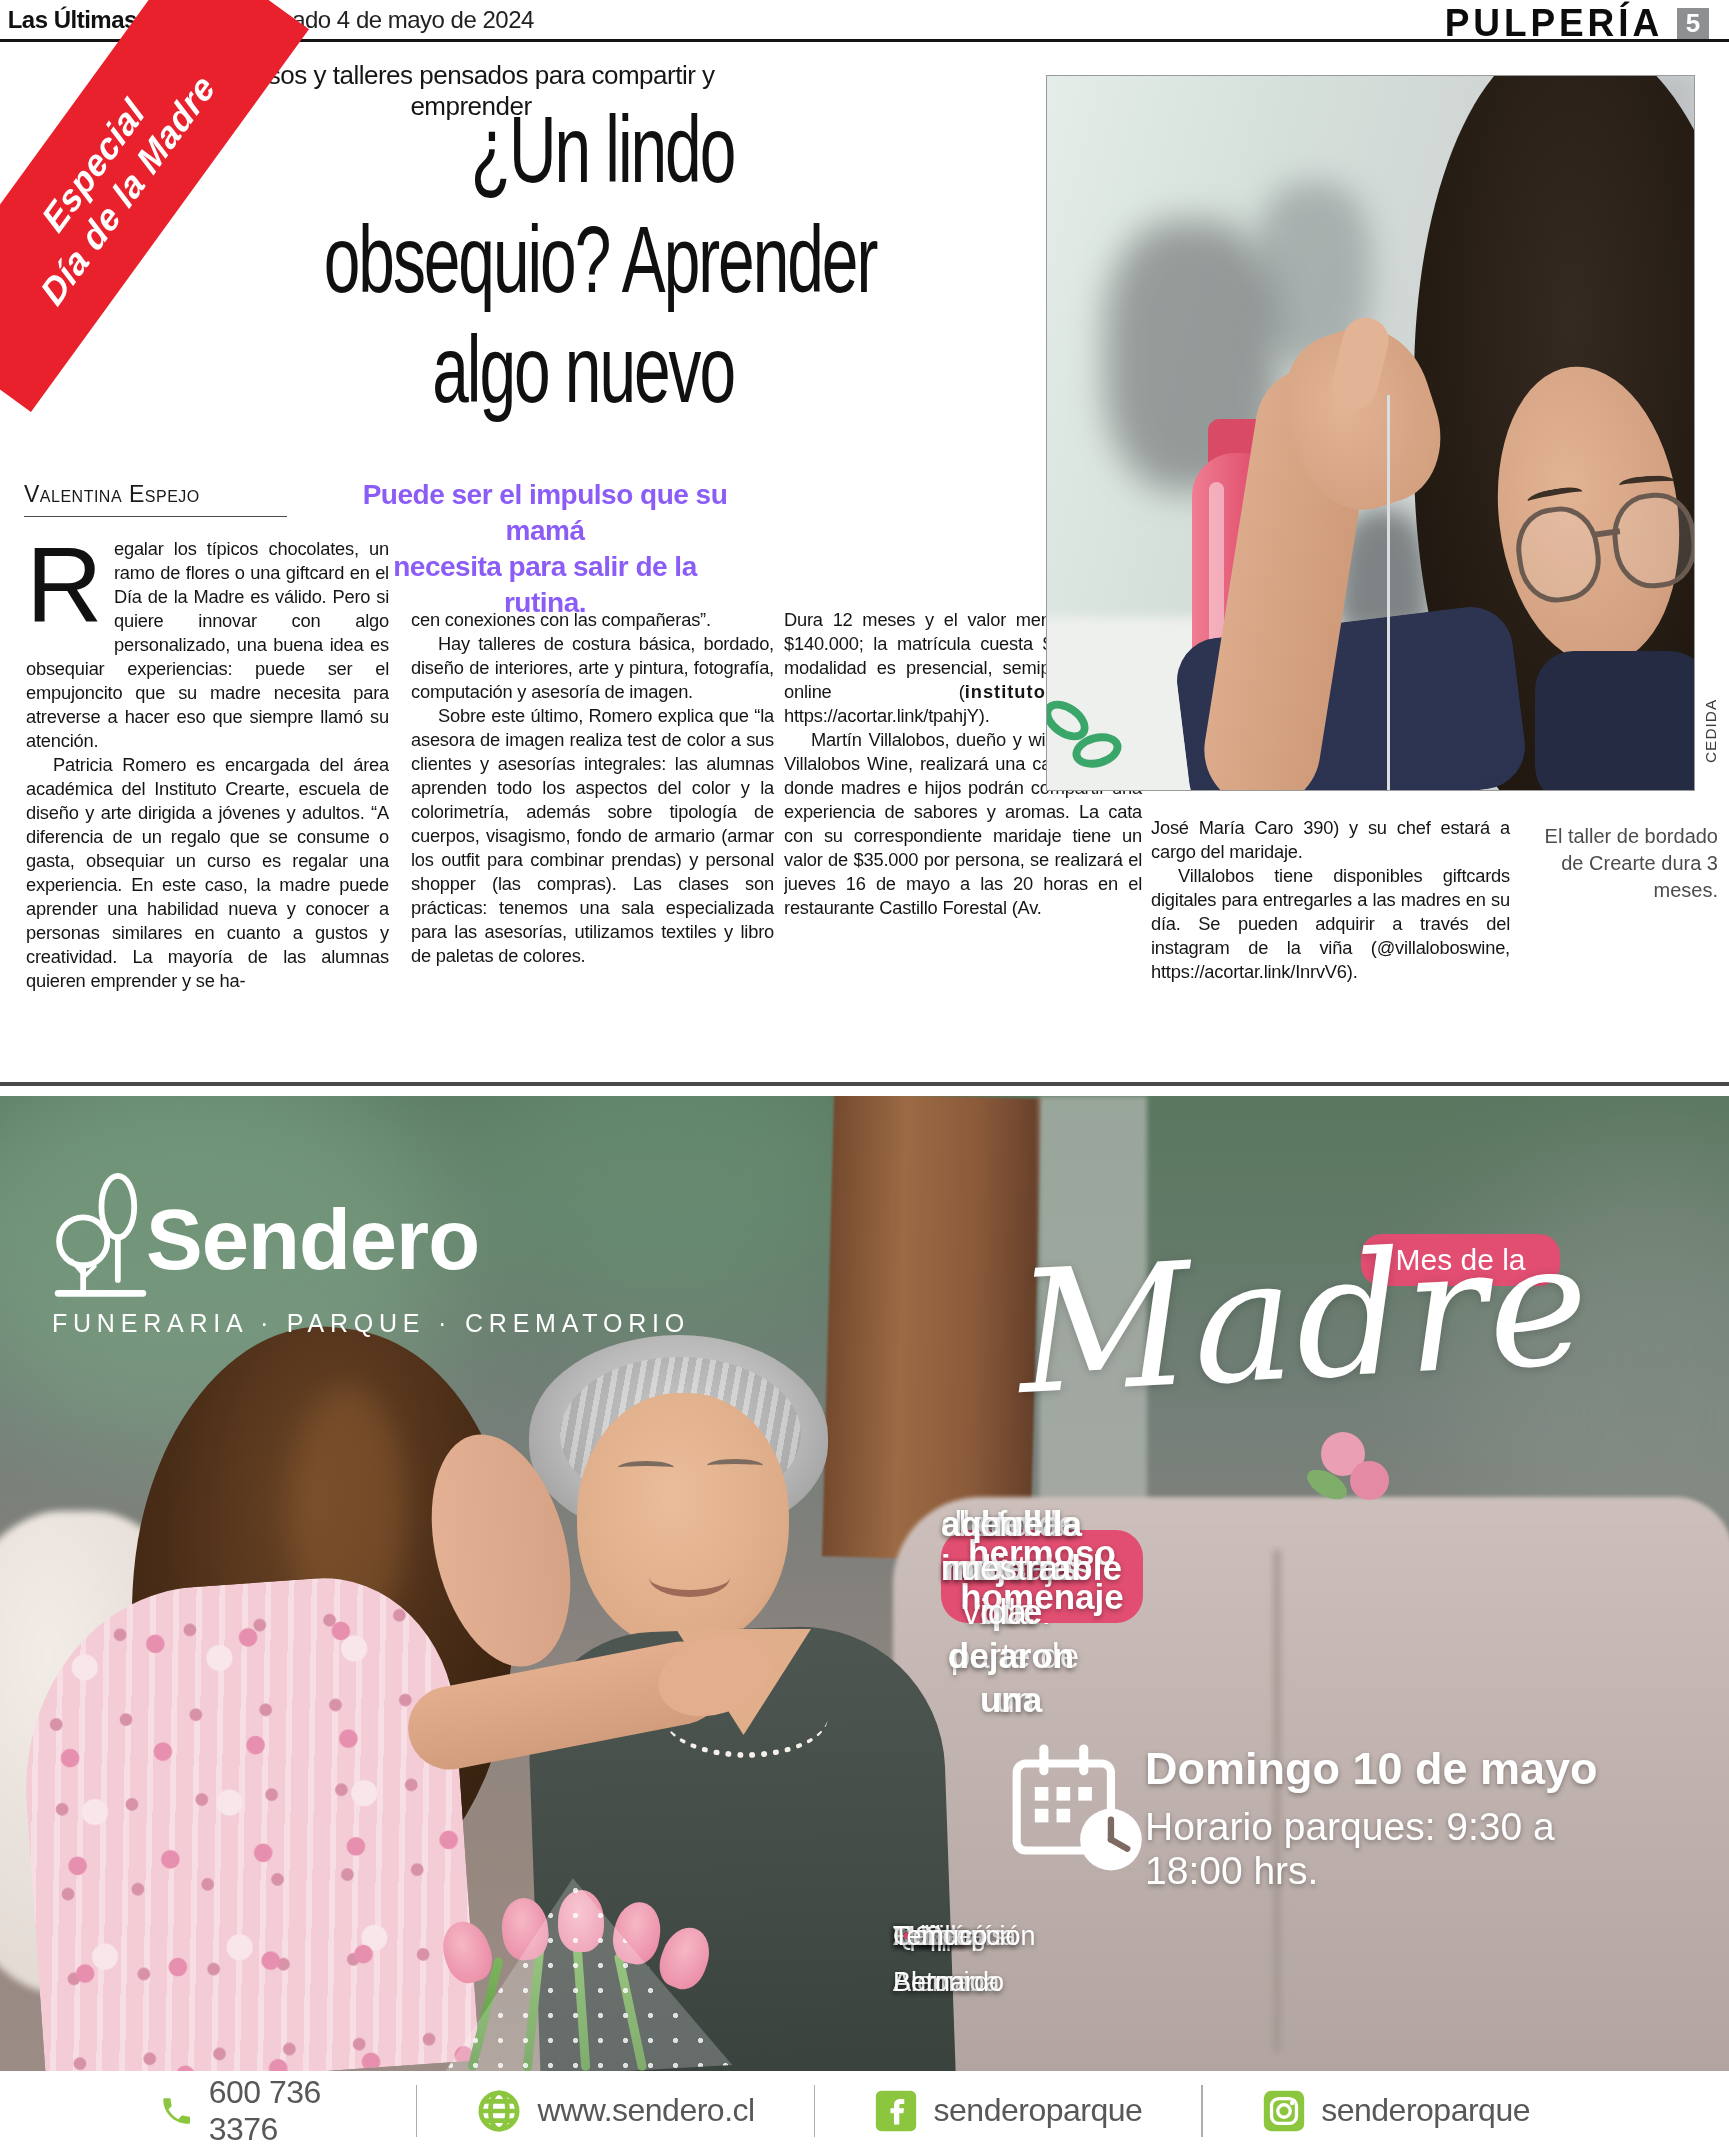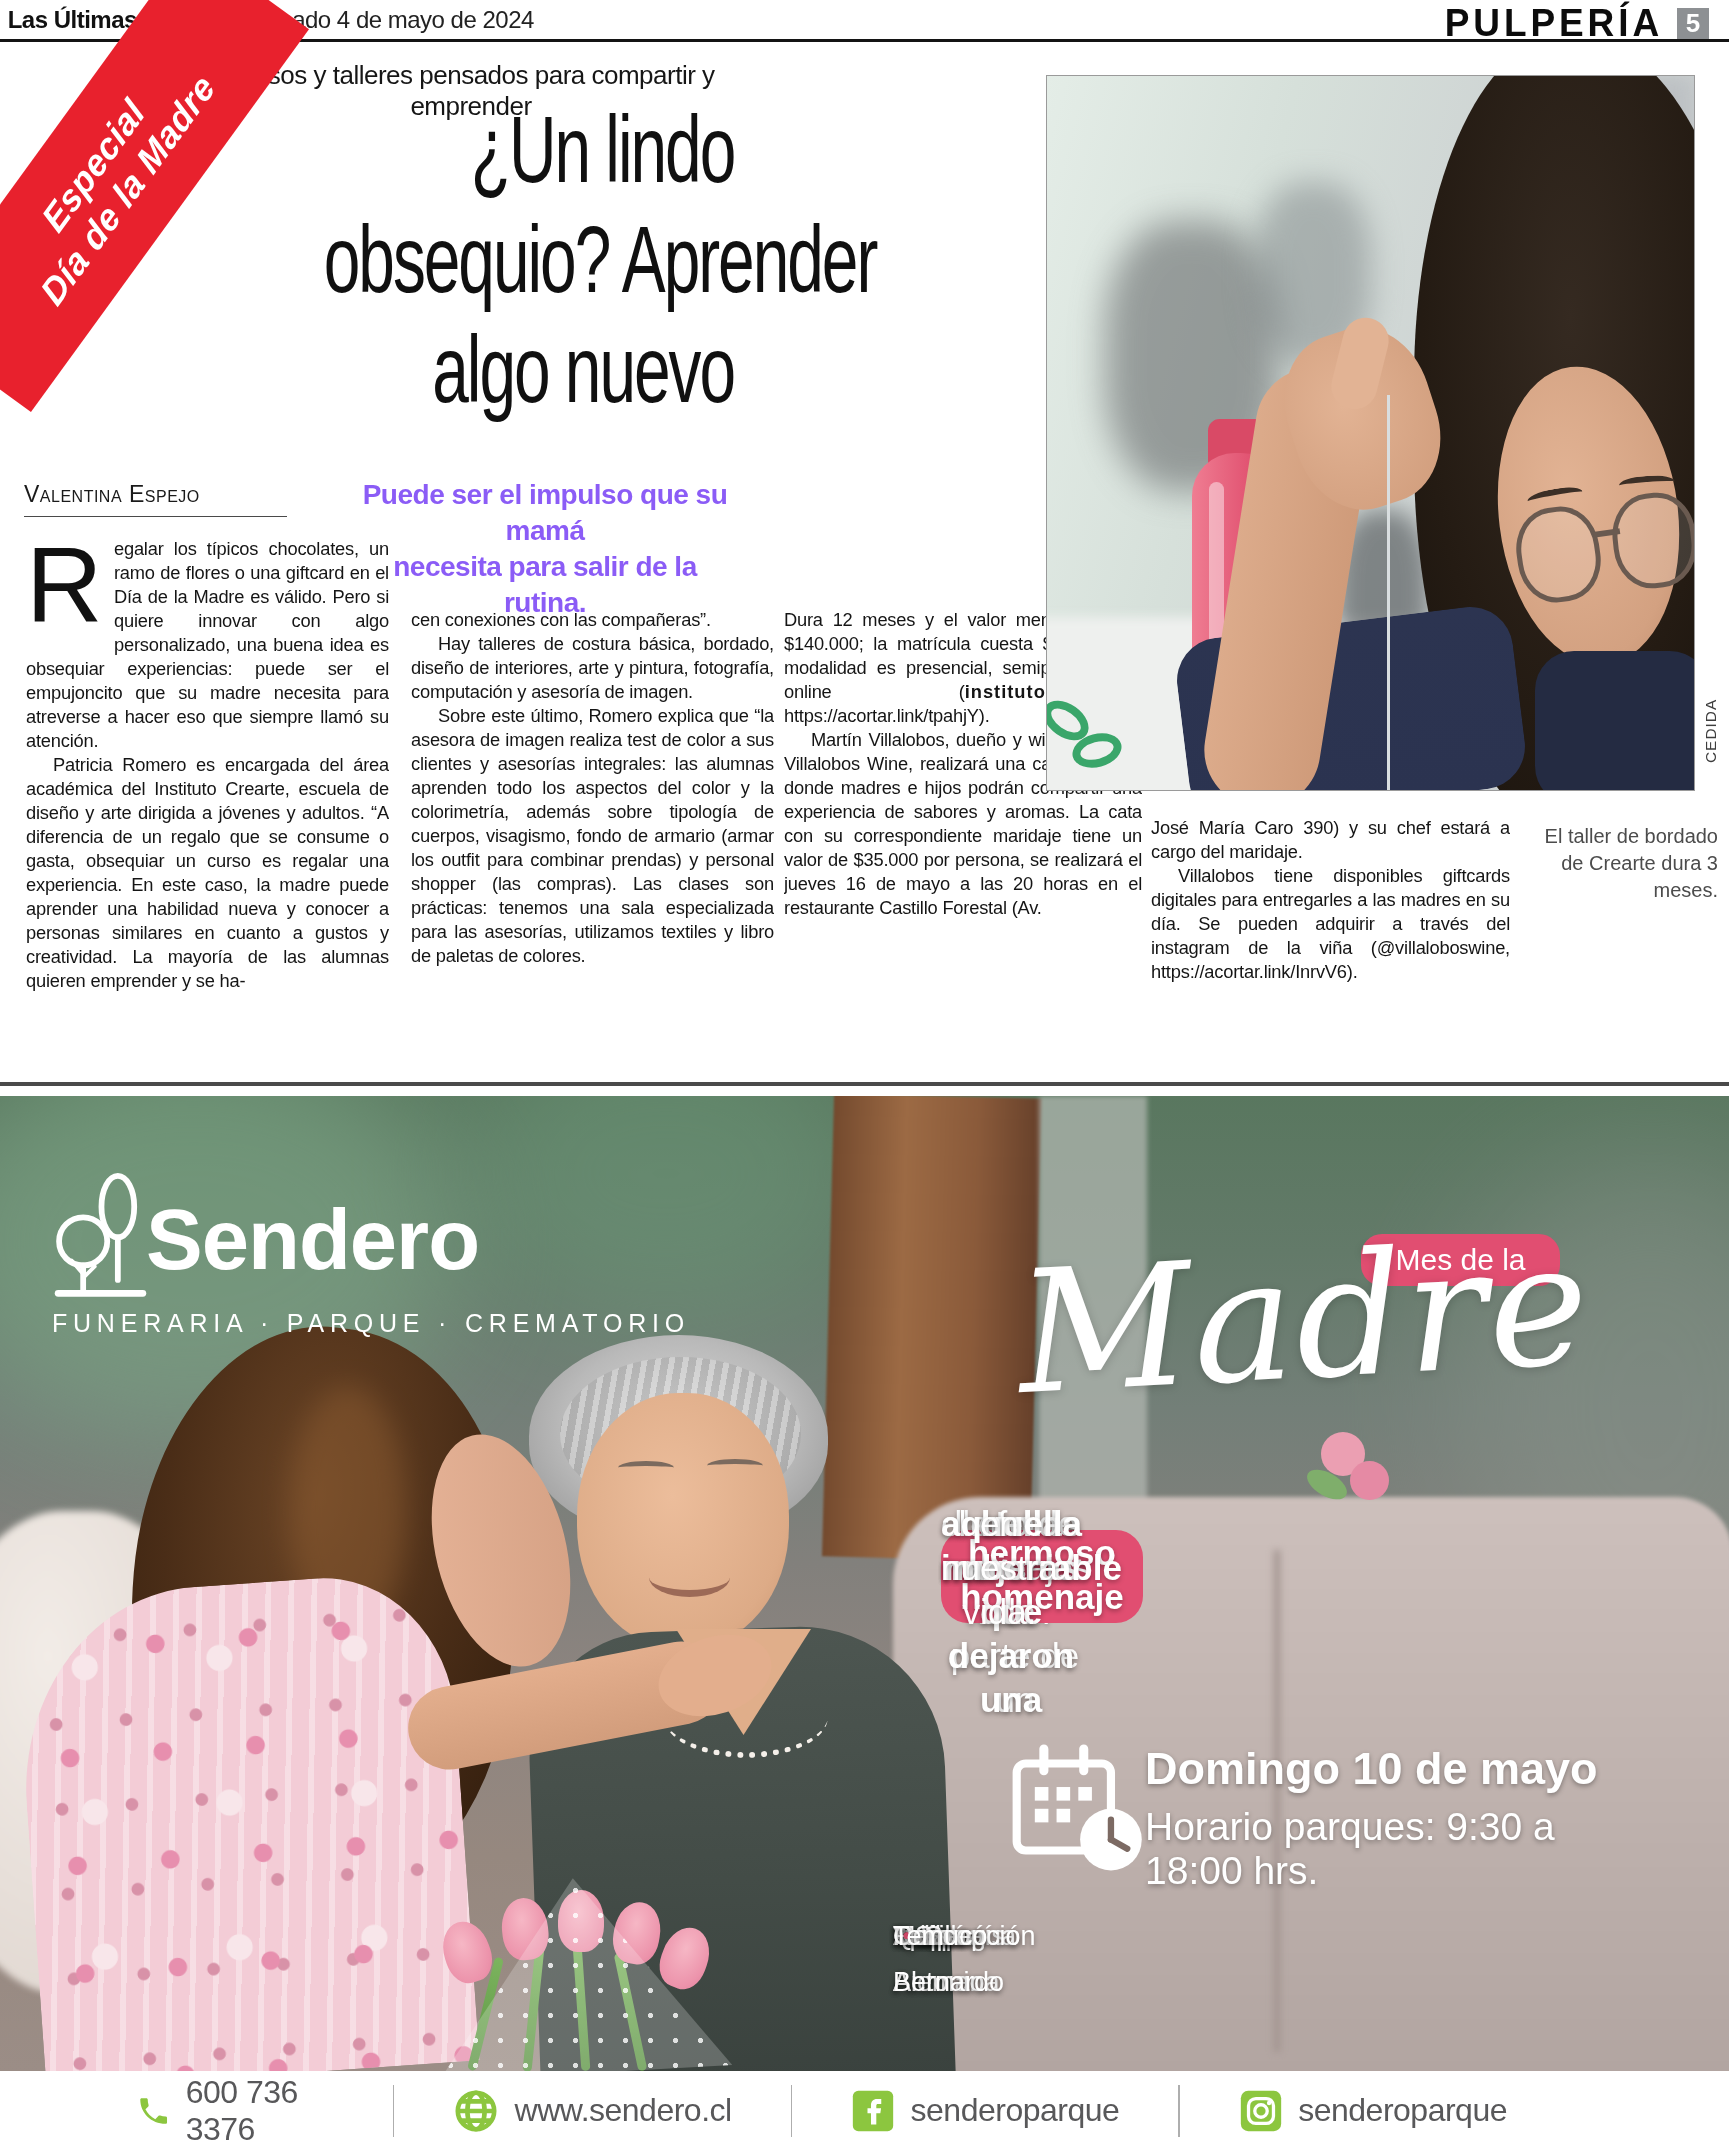--- a/index.html
+++ b/index.html
@@ -171,21 +171,21 @@
   .event { left:1004px; top:639px; width:657px; height:154px; }
   .event .cal { left:0; top:3.9px; }
   .event .d1 { left:141px; top:7.7px; font-size:45px; font-weight:bold; color:#fff; text-shadow:0 1.9px 5.8px rgba(0,0,0,.35); }
   .event .d2 { left:141px; top:70px; font-size:39px; color:#fff; text-shadow:0 1.9px 5.8px rgba(0,0,0,.35); }
   .cities { left:893px; top:817px; width:811px; text-align:center; color:#fff;
     font-size:27px; line-height:46px; text-shadow:0 1.9px 4.8px rgba(0,0,0,.4); }
   .city-bullet { padding:0 9.7px; font-size:23px; }
 
   
   .footer { position:absolute; left:0; top:2071px; width:1729px; height:77px; background:#fff; }
-  .footer-row { position:absolute; left:136px; top:11.6px; width:1371px; height:56px;
+  .footer-row { position:absolute; left:159px; top:11.6px; width:1371px; height:56px;
     display:flex; align-items:center; justify-content:center; gap:59px; }
   .f-item { display:flex; align-items:center; gap:15.4px; color:#58585a; font-size:32px; letter-spacing:-0.5px; }
   .f-div { width:1.9px; height:52px; background:#aeaeae; }
 </style>
 </head>
 <body>
 
 <div class="page">
 
   <div class="masthead">

